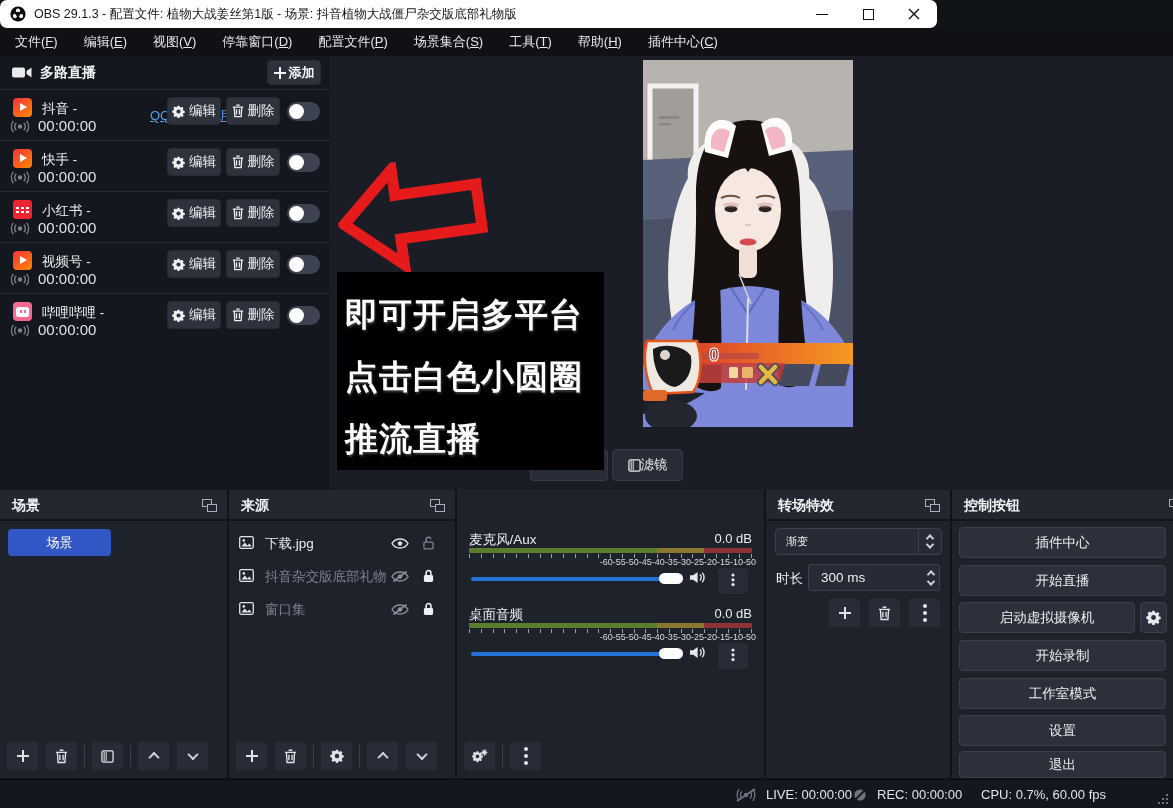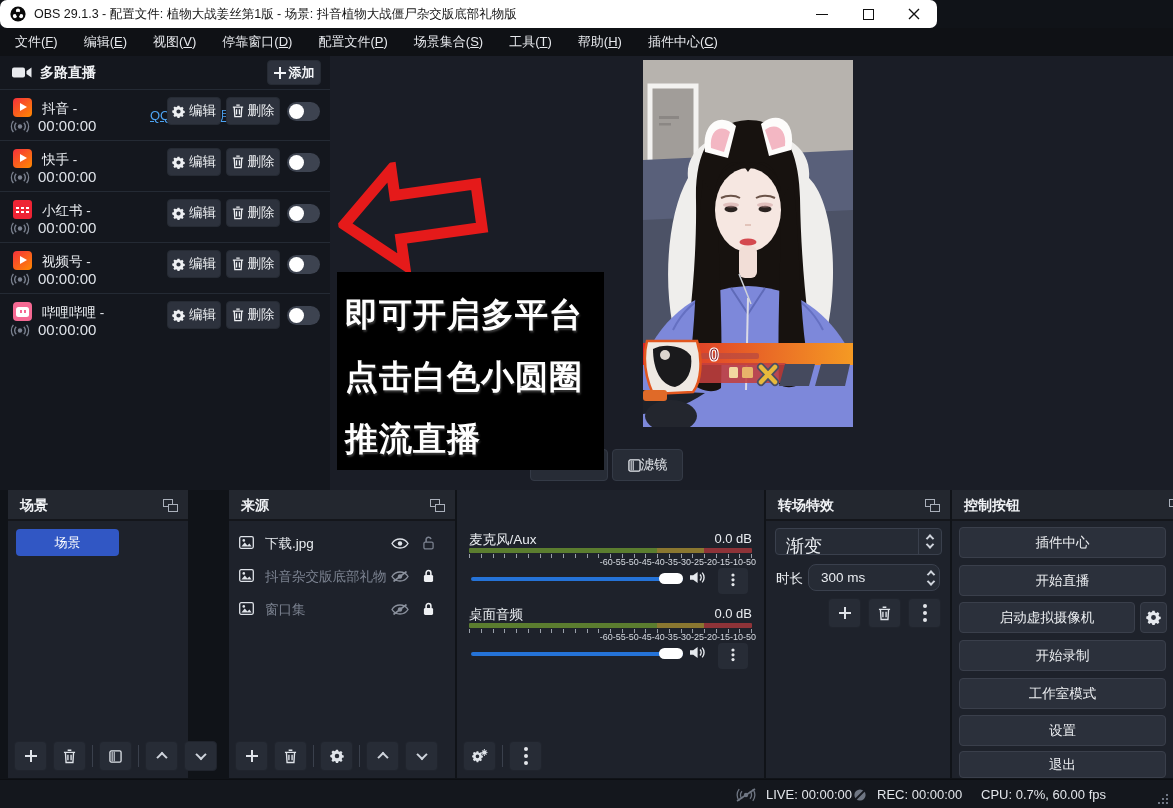--- a/index.html
+++ b/index.html
@@ -56,21 +56,21 @@
   .hidbtn{position:absolute;left:530px;top:449px;width:78px;height:32px;background:#272c36;border:1px solid #343a46;border-radius:4px;z-index:1;}
   .fltbtn{position:absolute;left:612px;top:449px;width:71px;height:32px;background:#272c36;border:1px solid #343a46;border-radius:4px;color:#e6e9ee;font-size:13.5px;display:flex;align-items:center;justify-content:center;z-index:1;}
   .portrait{position:absolute;left:643px;top:60px;}
   
   .panel{position:absolute;top:490px;height:288px;background:#1e222b;}
   .phdr{position:absolute;left:0;top:0;right:0;height:31px;background:#23272f;border-bottom:2px solid #14161b;}
   .phdr .t{position:absolute;left:12px;top:7px;font-size:14px;font-weight:bold;color:#f0f2f5;}
   .popup{position:absolute;right:10px;top:9px;width:15px;height:13px;}
   .popup::before{content:"";position:absolute;left:0;top:0;width:8px;height:6px;border:1.6px solid #aab0bb;}
   .popup::after{content:"";position:absolute;right:0;bottom:0;width:8px;height:6px;border:1.6px solid #aab0bb;background:#23272f;}
-  #p-scenes{left:8px;width:180px;} #p-sources{left:229px;width:226px;}
+  #p-scenes{left:0;width:227px;} #p-sources{left:229px;width:226px;}
   #p-mixer{left:457px;width:307px;} #p-trans{left:766px;width:184px;} #p-ctrl{left:952px;width:242px;}
   .scene-item{position:absolute;left:8px;top:39px;width:103px;height:27px;border-radius:4px;font-size:13px;color:#fff;display:flex;align-items:center;justify-content:center;}
   .scene-item.is-selected{background:#3157c4;}
   .ptool{position:absolute;left:6px;bottom:7px;display:flex;align-items:center;gap:6px;}
   .tb{width:33px;height:30px;background:#272c36;border:1px solid #20242d;border-radius:4px;display:flex;align-items:center;justify-content:center;color:#dfe3e9;}
   .vsep{width:1px;height:22px;background:#3a404c;}
   .chev{display:inline-block;width:8px;height:8px;border-right:2.2px solid #cfd4dc;border-bottom:2.2px solid #cfd4dc;}
   .chev.up{transform:rotate(-135deg) translate(-1px,-1px);} .chev.dn{transform:rotate(45deg) translate(-1px,-1px);}
   .kebab{position:relative;width:4px;height:4px;border-radius:50%;background:#e3e6ea;box-shadow:0 7px 0 #e3e6ea,0 14px 0 #e3e6ea;margin-bottom:14px;}
   
@@ -94,26 +94,26 @@
   .ticks{position:absolute;left:12px;width:283px;height:4px;background:repeating-linear-gradient(90deg,#9aa0aa 0 1px,transparent 1px 11.75px);}
   .scale{position:absolute;left:8px;width:291px;display:flex;justify-content:flex-end;}
   .scale span{font-size:9px;color:#d7dbe2;}
   .slider{position:absolute;left:14px;width:212px;height:12px;}
   .slider .trk{position:absolute;left:0;top:5px;width:100%;height:3.5px;background:#2573d8;border-radius:2px;}
   .slider .knob{position:absolute;right:0;top:1px;width:24px;height:11px;background:#fff;border-radius:6px;}
   .spk{position:absolute;color:#e6e9ee;}
   .mx-kebab{position:absolute;width:30px;height:26px;background:#272c36;border-radius:4px;display:flex;align-items:center;justify-content:center;}
   .mx-kebab .kebab{transform:scale(.8);box-shadow:0 6px 0 #e3e6ea,0 12px 0 #e3e6ea;margin-bottom:12px;}
   
-  .sel{position:absolute;left:9px;top:38px;width:167px;height:27px;background:#262b35;border:1px solid #3a404d;border-radius:4px;color:#eaedf1;font-size:18px;}
+  .sel{position:absolute;left:9px;top:38px;width:167px;height:27px;background:#262b35;border:1px solid #3a404d;border-radius:4px;color:#eaedf1;font-size:11px;}
   .sel .val{position:absolute;left:10px;top:5px;}
   .sel .arrs{position:absolute;right:0;top:0;width:23px;height:100%;border-left:1px solid #3a404d;display:flex;flex-direction:column;align-items:center;justify-content:center;gap:3px;}
   .sel .arrs .chev{transform-origin:center;width:6px;height:6px;}
   .dur-lab{position:absolute;left:10px;top:80px;font-size:13.5px;color:#eaedf1;}
-  .spin{position:absolute;left:42px;top:74px;width:132px;height:27px;background:#262b35;border:1px solid #3a404d;border-radius:8px;color:#eaedf1;font-size:13.5px;}
+  .spin{position:absolute;left:42px;top:74px;width:132px;height:27px;background:#262b35;border:1px solid #3a404d;border-radius:2px;color:#eaedf1;font-size:13.5px;}
   .spin .val{position:absolute;left:12px;top:5px;}
   .spin .arrs{position:absolute;right:5px;top:0;height:100%;display:flex;flex-direction:column;justify-content:center;gap:4px;}
   .spin .chev{width:6px;height:6px;}
   .tr-tool{position:absolute;left:62px;top:108px;display:flex;gap:7px;}
   
   .cbtn{position:absolute;left:7px;width:207px;height:31px;background:#2b303b;border:1px solid #3a3f4b;border-radius:4px;color:#edeff2;font-size:13.5px;display:flex;align-items:center;justify-content:center;}
   .cbtn.vcam{width:176px;}
   .vcam-gear{position:absolute;left:188px;width:27px;height:31px;background:#2b303b;border:1px solid #3a3f4b;border-radius:4px;display:flex;align-items:center;justify-content:center;color:#e6e9ee;}
   
   .statusbar{position:absolute;left:0;top:779px;width:1173px;height:29px;background:#14171d;border-top:1px solid #0c0e12;}

